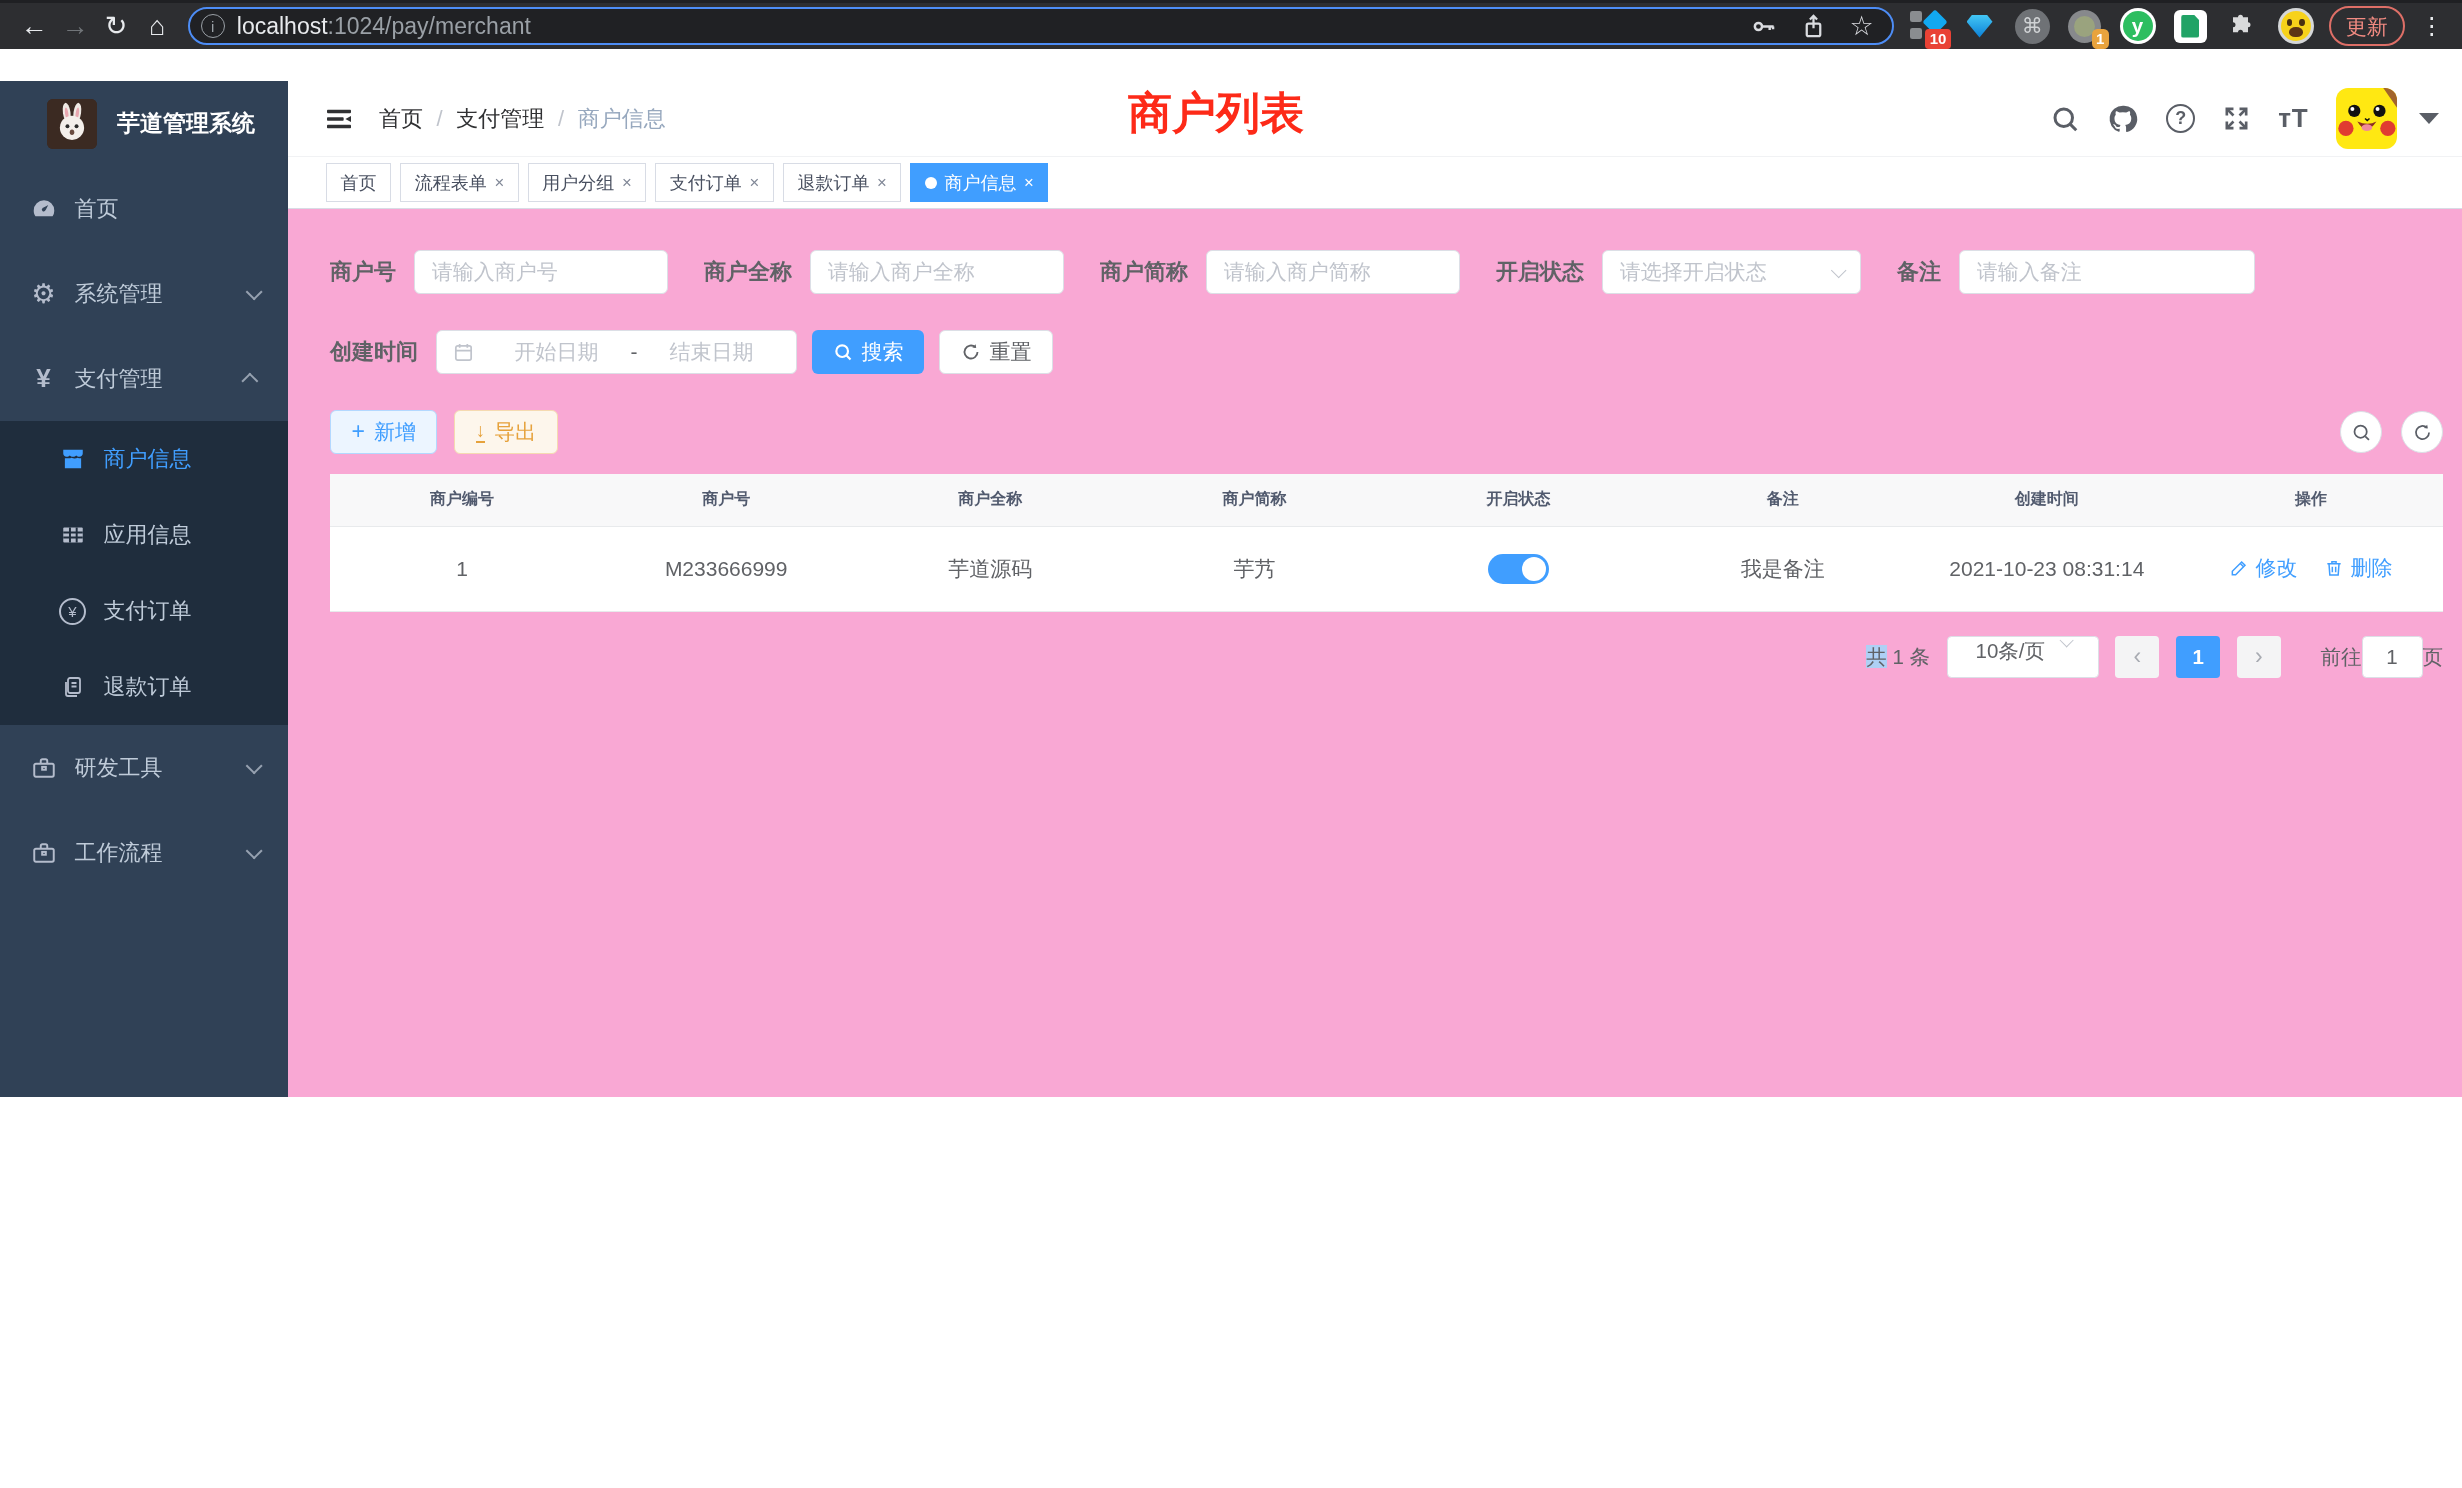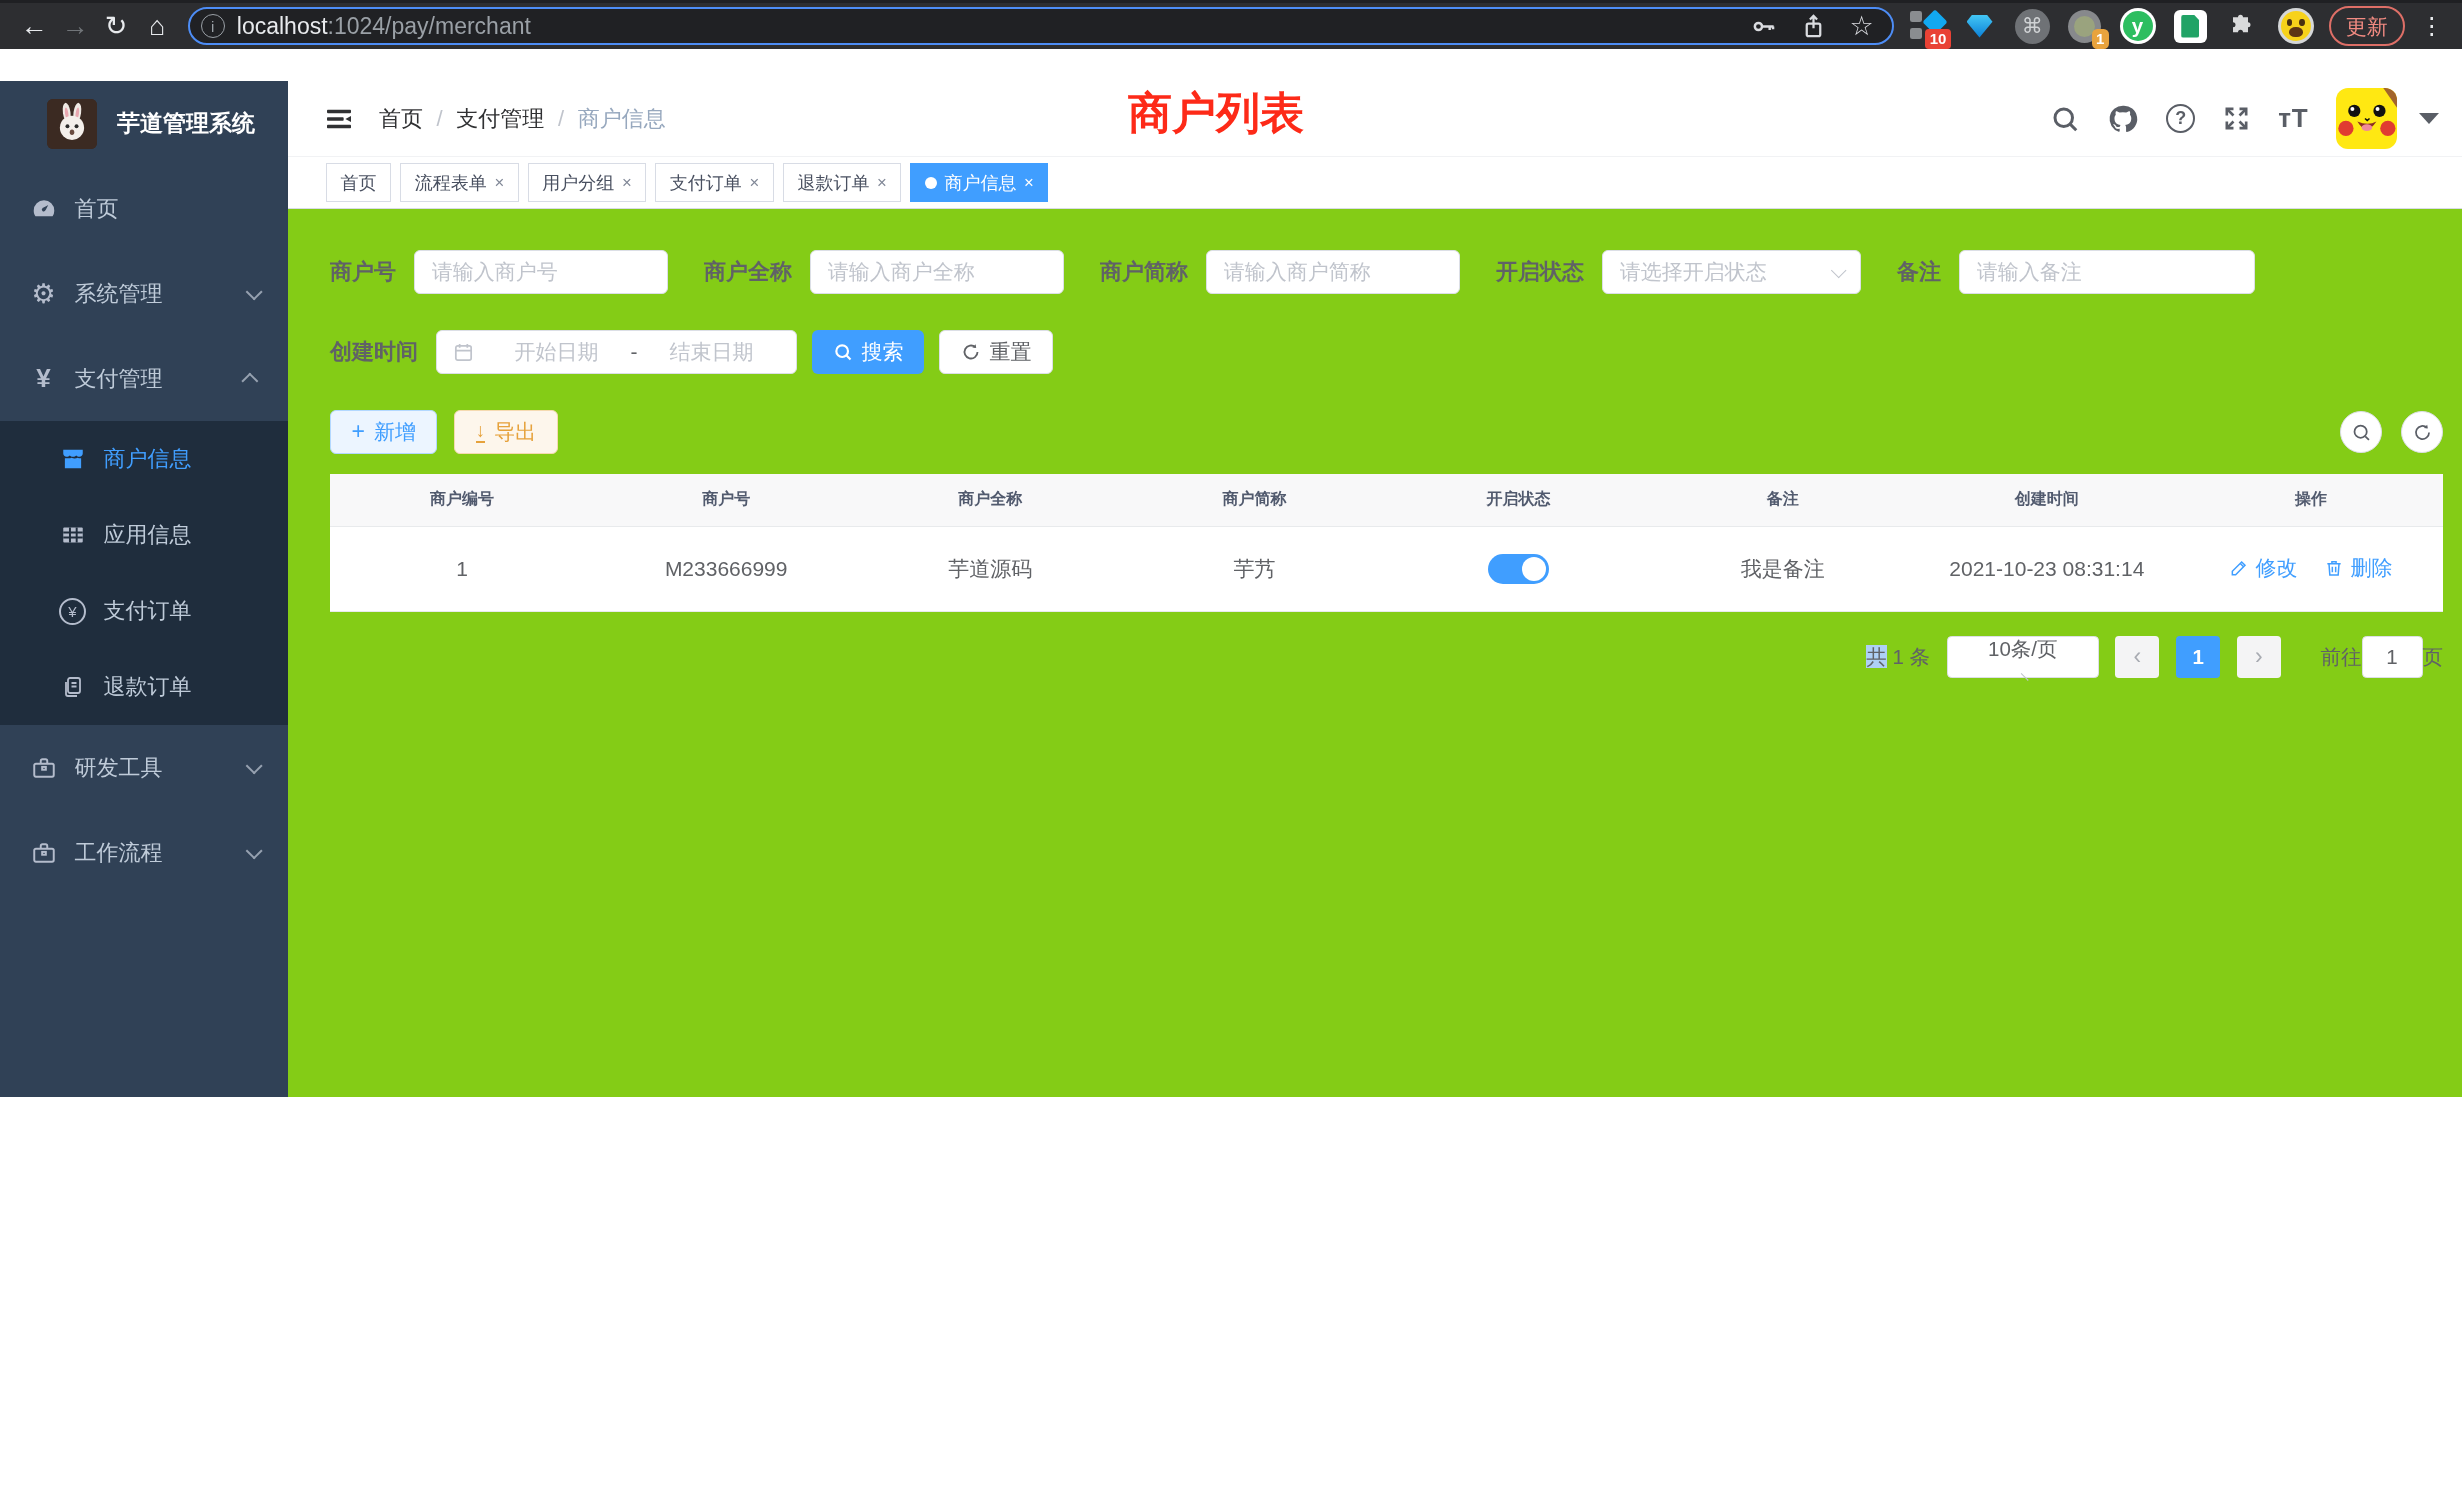--- a/index.html
+++ b/index.html
@@ -81,21 +81,21 @@
 
   .tags-bar { height:52px; border-bottom:1.5px solid #d8dce5; box-shadow:0 1.5px 4.5px rgba(0,0,0,.05); display:flex; align-items:center; padding-left:38px; gap:9px; background:#fff; }
   .tag { height:39px; display:inline-flex; align-items:center; padding:0 13.6px; border:1.5px solid #d8dce5; background:#fff; color:#495060; font-size:18px; cursor:pointer; white-space:nowrap; }
   .tag .x-icon { margin-left:7.6px; font-size:16.7px; color:#818897; }
   .x-icon::before { content:"×"; }
   .tag.active { background:#409eff; border-color:#409eff; color:#fff; }
   .tag.active .x-icon { color:#fff; }
   .tag-dot { width:12px; height:12px; border-radius:50%; background:#fff; margin-right:7.6px; }
 
   
-  .content { flex:1; padding:41px 19px 0 42px; background:#84cc16; }
+  .content { flex:1; padding:41px 19px 0 42px; background:#f9a8d4; }
   .filter-row { display:flex; align-items:center; margin-bottom:36px; }
   .f-group { display:flex; align-items:center; margin-right:36px; }
   .f-label { font-size:22px; color:#606266; font-weight:600; margin-right:18px; white-space:nowrap; }
   .f-input { height:44px; border:1.5px solid #dcdfe6; border-radius:6px; font-size:21px; padding:0 16.7px; color:#606266; width:254px; outline:none; background:#fff; }
   .f-input::placeholder { color:#c0c4cc; }
   .sel-wrap { position:relative; }
   .sel-wrap .f-input { width:259px; padding-right:42px; }
   .sel-chev { position:absolute; right:16.7px; top:15px; width:11.4px; height:11.4px; border-right:1.9px solid #c0c4cc; border-bottom:1.9px solid #c0c4cc; transform:rotate(45deg); pointer-events:none; }
   .date-range { width:361px; height:44px; border:1.5px solid #dcdfe6; border-radius:6px; display:flex; align-items:center; padding:0 15px; color:#c0c4cc; font-size:21px; background:#fff; }
   .date-range .cal { color:#c0c4cc; margin-right:12px; }
@@ -116,21 +116,21 @@
 
   table.grid { width:100%; border-collapse:collapse; table-layout:fixed; }
   .grid th { height:52px; background:#f8f8f9; color:#515a6e; font-size:16px; font-weight:700; text-align:center; border-bottom:1.5px solid #e8eaec; }
   .grid td { height:85px; font-size:21px; color:#606266; text-align:center; border-bottom:1.5px solid #e8eaec; background:#fff; }
   .switch { width:61px; height:30px; border-radius:15px; background:#409eff; position:relative; display:inline-block; vertical-align:middle; cursor:pointer; }
   .switch::after { content:""; position:absolute; right:3px; top:3px; width:24px; height:24px; border-radius:50%; background:#fff; }
   .op-link { color:#409eff; display:inline-flex; align-items:center; gap:6px; margin:0 10.6px; font-size:21px; cursor:pointer; white-space:nowrap; }
 
   .pagination { display:flex; align-items:center; justify-content:flex-end; margin-top:24px; font-size:20.5px; color:#606266; gap:16.7px; }
   .sel-char { background:#aed0f5; }
-  .page-size { width:152px; height:42px; border:1.5px solid #dcdfe6; border-radius:4.5px; display:flex; align-items:center; justify-content:center; gap:15px; color:#606266; background:#fff; cursor:pointer;flex-direction:column; }
+  .page-size { width:152px; height:42px; border:1.5px solid #dcdfe6; border-radius:4.5px; display:flex; align-items:flex-start; justify-content:center; gap:15px; color:#606266; background:#fff; cursor:pointer; }
   .page-size .sel-chev2 { width:10px; height:10px; border-right:1.9px solid #c0c4cc; border-bottom:1.9px solid #c0c4cc; transform:rotate(45deg) translateY(-2.3px); }
   .pg-btn { width:44px; height:42px; background:#f4f4f5; border-radius:3.8px; display:flex; align-items:center; justify-content:center; color:#a8abb2; font-size:23px; cursor:pointer; }
   .pg-num { width:44px; height:42px; background:#409eff; color:#fff; border-radius:3.8px; display:flex; align-items:center; justify-content:center; font-weight:600; cursor:pointer; }
   .goto-group { display:flex; align-items:center; margin-left:23px; }
   .goto-input { width:61px; height:42px; border:1.5px solid #dcdfe6; border-radius:4.5px; text-align:center; font-size:20.5px; color:#606266; outline:none; }
 </style>
 </head>
 <body>
 
 <div class="chrome">

